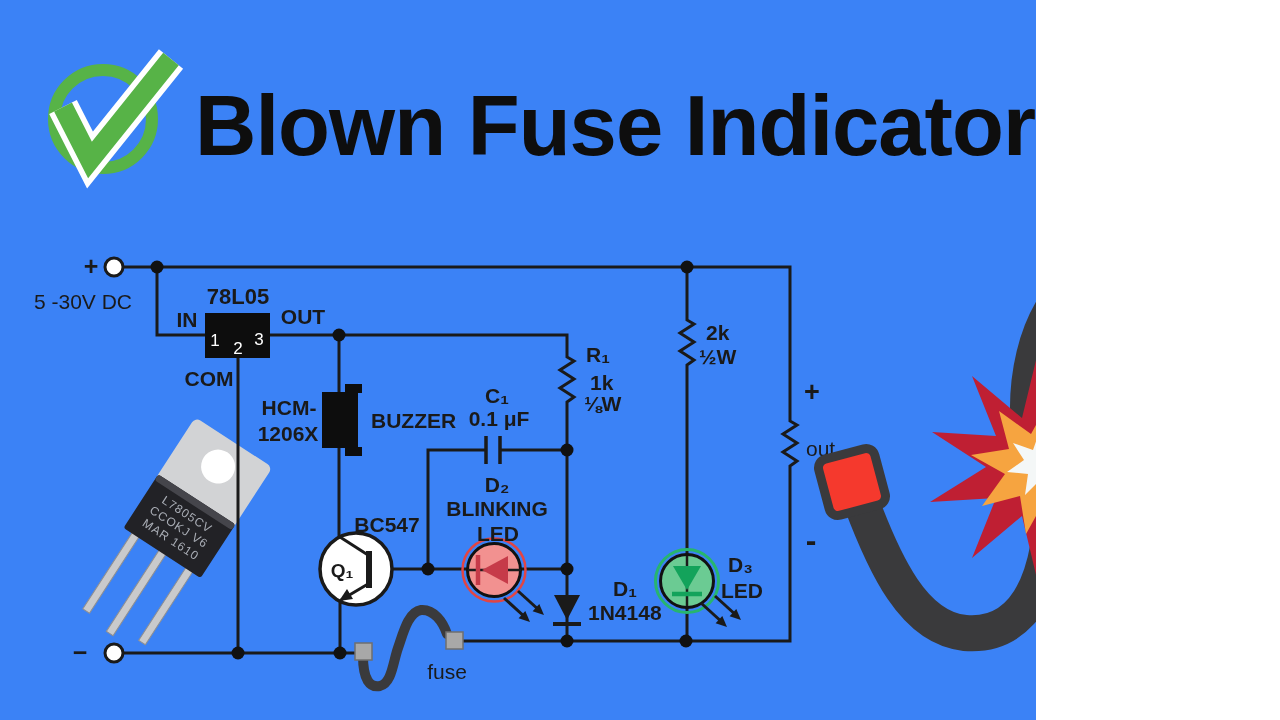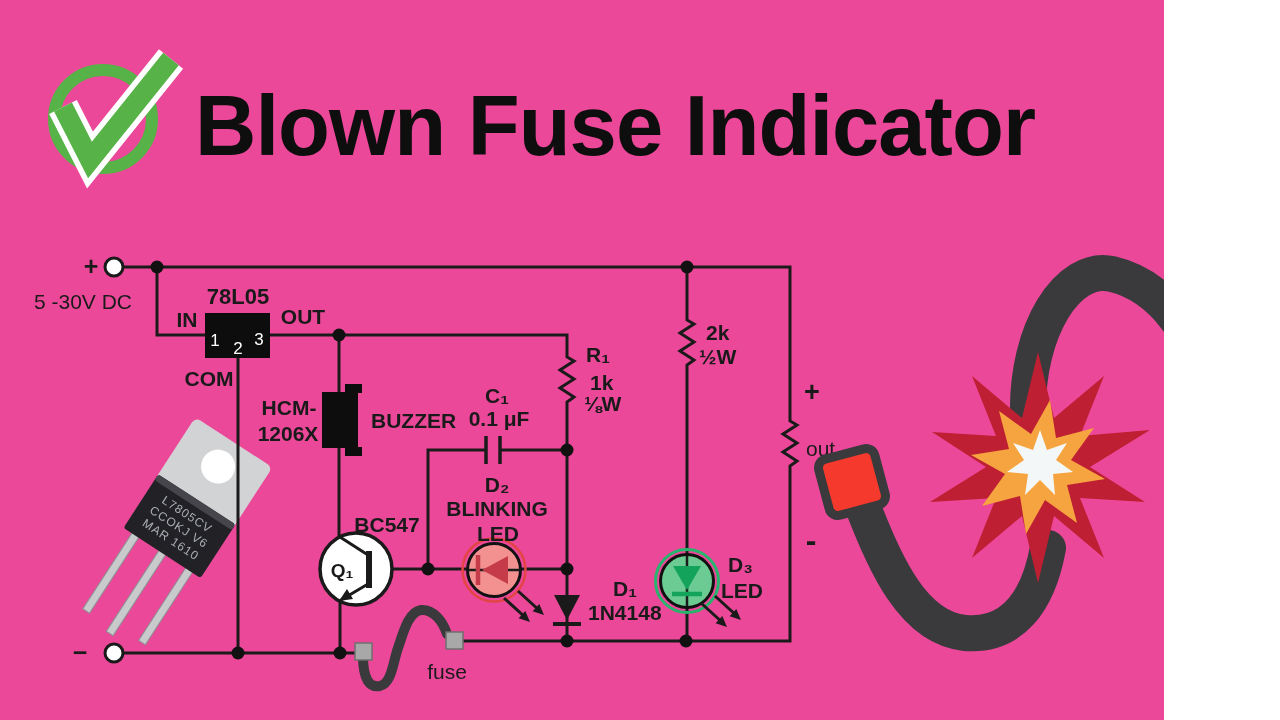--- a/index.html
+++ b/index.html
@@ -1,16 +1,16 @@
 <!DOCTYPE html>
 <html><head>
 <meta charset="utf-8">
 <style>
   html,body{margin:0;padding:0;background:#ffffff;}
-  #canvas{position:relative;width:1164px;height:720px;background:#ec4899;overflow:hidden;}
+  #canvas{position:relative;width:1036px;height:720px;background:#3b82f6;overflow:hidden;}
   svg{display:block;}
   text{font-family:"Liberation Sans","DejaVu Sans",sans-serif;fill:#1a1a1a;}
   .title{font-size:86px;font-weight:800;letter-spacing:-1px;fill:#0e0e0e;}
   .lbl{font-size:21px;font-weight:700;}
   .lbl22{font-size:22px;font-weight:700;}
   .pin{font-size:17px;font-weight:400;fill:#ffffff;}
   .small{font-size:21px;font-weight:400;}
   .sign{font-size:27px;font-weight:800;}
   .signsm{font-size:25px;font-weight:600;}
   .chiptxt{font-size:12px;font-weight:400;fill:#a9adb5;letter-spacing:1px;}

